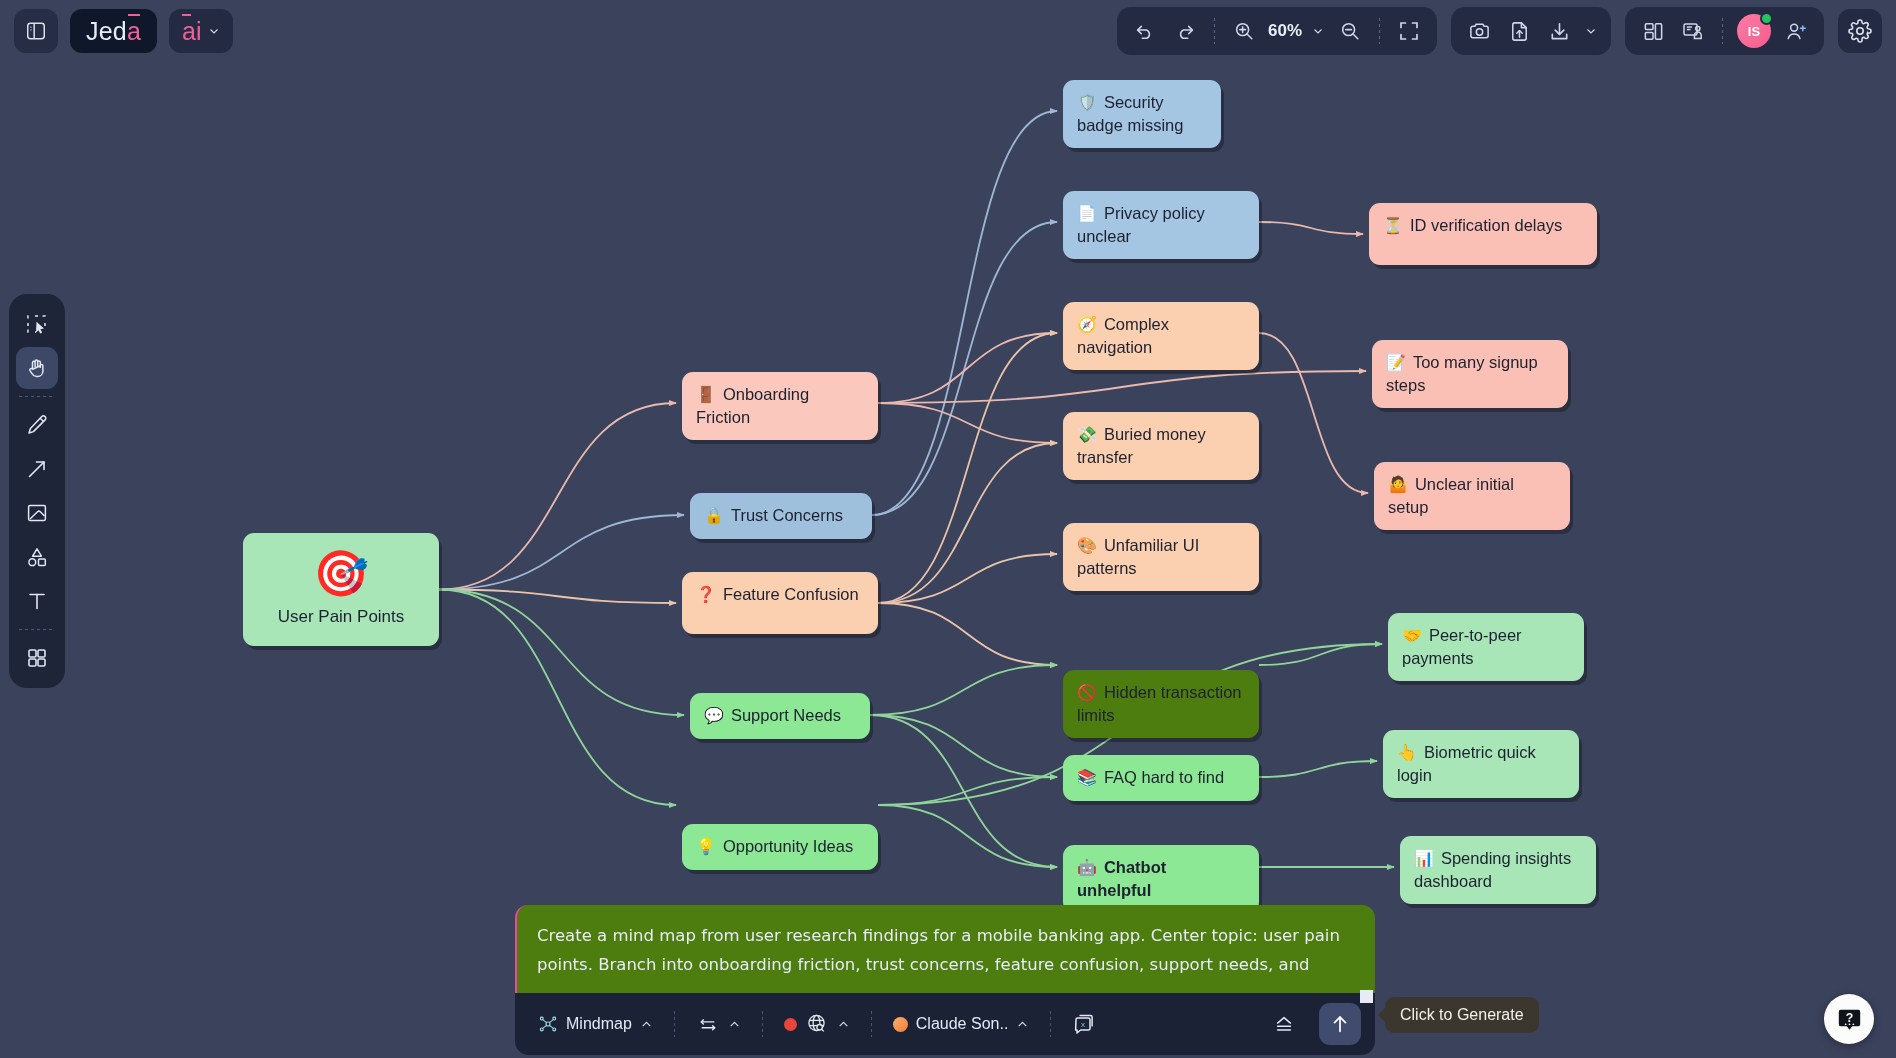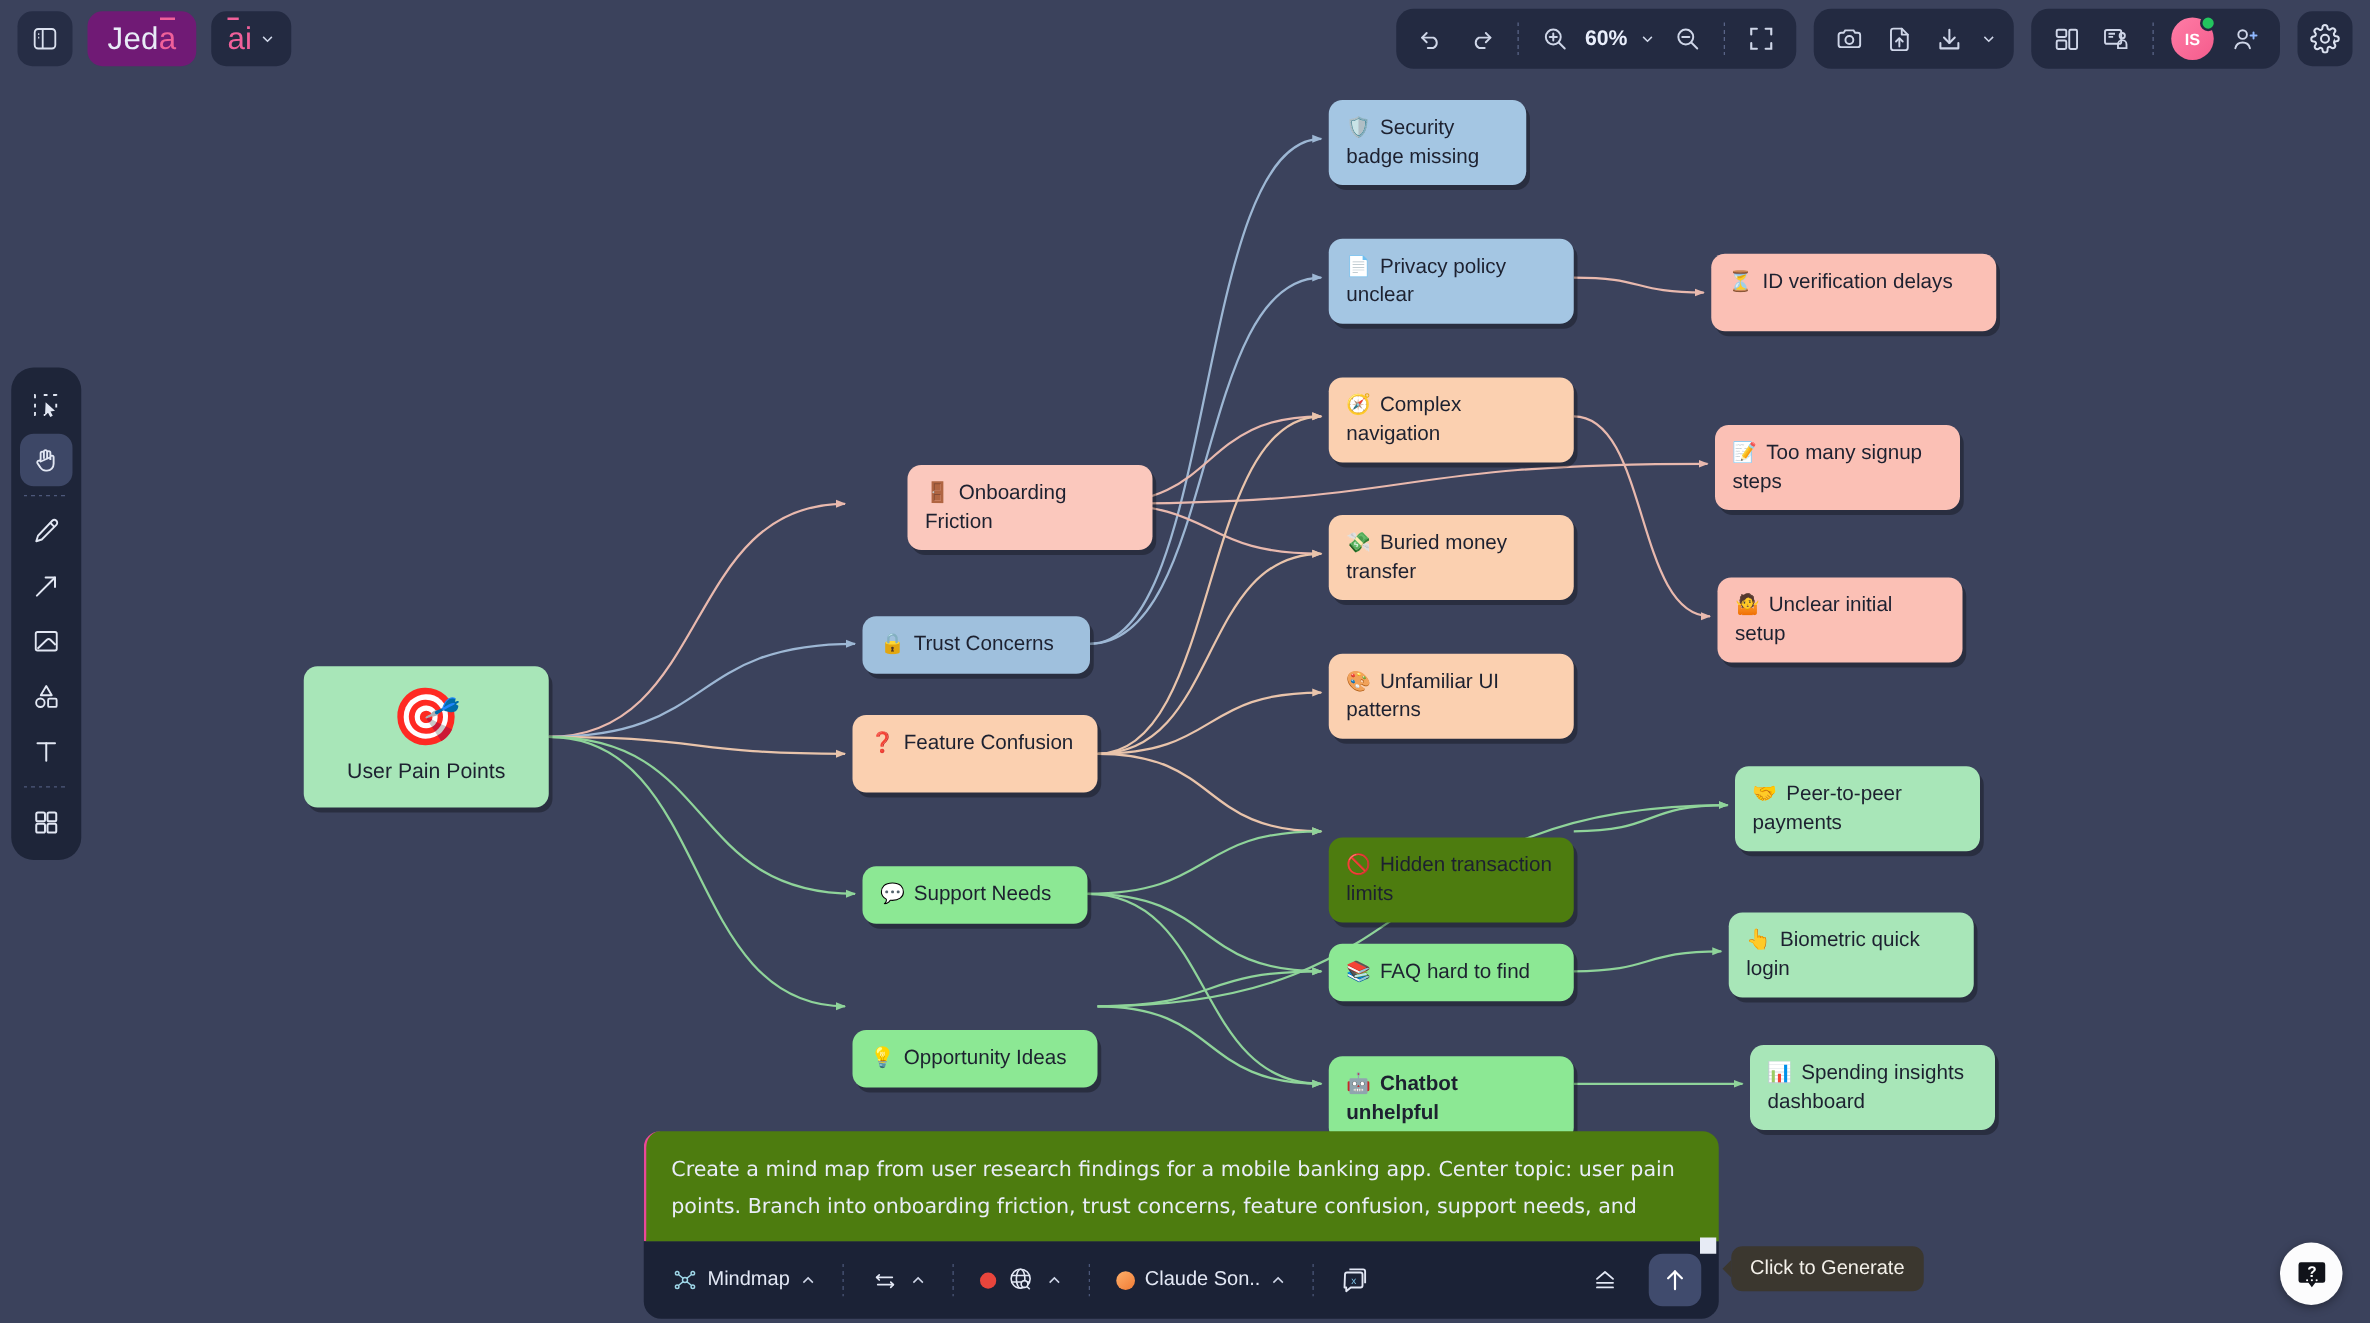--- a/index.html
+++ b/index.html
@@ -28,21 +28,21 @@
   .tb-left { display: flex; align-items: center; gap: 12px; }
   .tb-right { margin-left: auto; display: flex; align-items: center; gap: 14px; }
 
   .icon-tile {
     width: 44px; height: 44px; border-radius: 12px;
     background: #262d45;
     display: flex; align-items: center; justify-content: center;
     color: #dbe1ef;
   }
   .brand {
-    height: 44px; border-radius: 12px; background: #701a75;
+    height: 44px; border-radius: 12px; background: #0f172a;
     display: flex; align-items: center; padding: 0 16px;
     font-size: 25px; letter-spacing: .2px;
   }
   .brand .w { color: #e8ecf7; font-weight: 400; }
   .brand .pink { color: #f0609a; position: relative; }
   .brand .pink::after {
     content: ""; position: absolute; left: 1px; right: 1px; top: -3px;
     height: 2px; background: #f0609a;
   }
   .brand-ai {
@@ -234,21 +234,21 @@
       <path d="M878,805 C1155.2,805 1104.8,644 1382,644" fill="none" stroke="#8fd49a" stroke-width="1.8" marker-end="url(#mk3)"></path>
       <path d="M1259,665 C1326.65,665 1314.35,644 1382,644" fill="none" stroke="#8fd49a" stroke-width="1.8" marker-end="url(#mk3)"></path>
       <path d="M1259,777 C1323.9,777 1312.1,761 1377,761" fill="none" stroke="#8fd49a" stroke-width="1.8" marker-end="url(#mk3)"></path>
       <path d="M1259,867 C1333.25,867 1319.75,867 1394,867" fill="none" stroke="#8fd49a" stroke-width="1.8" marker-end="url(#mk3)"></path>
     </svg>
   <div id="nodes">
       <div class="node root" style="left: 243px; top: 533px; width: 196px; min-height: 113px; background: rgb(168, 230, 184);">
         <span class="emo">🎯</span>
         <span>User Pain Points</span>
       </div>
-      <div class="node" style="left: 682px; top: 372px; width: 196px; min-height: 62px; background: rgb(251, 200, 189); margin-left: 44px;"><span class="emo">🚪</span><span>Onboarding Friction</span></div>
+      <div class="node" style="left: 682px; top: 372px; width: 196px; min-height: 62px; background: rgb(251, 200, 189);"><span class="emo">🚪</span><span>Onboarding Friction</span></div>
       <div class="node" style="left: 690px; top: 493px; width: 182px; min-height: 44px; background: rgb(159, 192, 221);"><span class="emo">🔒</span><span>Trust Concerns</span></div>
       <div class="node" style="left: 682px; top: 572px; width: 196px; min-height: 62px; background: rgb(251, 208, 176);"><span class="emo">❓</span><span>Feature Confusion</span></div>
       <div class="node" style="left: 690px; top: 693px; width: 180px; min-height: 44px; background: rgb(140, 232, 148);"><span class="emo">💬</span><span>Support Needs</span></div>
       <div class="node" style="left: 682px; top: 783px; width: 196px; min-height: 44px; background: rgb(140, 232, 148); margin-top: 41px;"><span class="emo">💡</span><span>Opportunity Ideas</span></div>
       <div class="node" style="left: 1063px; top: 80px; width: 158px; min-height: 62px; background: rgb(164, 198, 227);"><span class="emo">🛡️</span><span>Security badge missing</span></div>
       <div class="node" style="left: 1063px; top: 191px; width: 196px; min-height: 62px; background: rgb(164, 198, 227);"><span class="emo">📄</span><span>Privacy policy unclear</span></div>
       <div class="node" style="left: 1063px; top: 302px; width: 196px; min-height: 62px; background: rgb(251, 208, 176);"><span class="emo">🧭</span><span>Complex navigation</span></div>
       <div class="node" style="left: 1063px; top: 412px; width: 196px; min-height: 62px; background: rgb(251, 208, 176);"><span class="emo">💸</span><span>Buried money transfer</span></div>
       <div class="node" style="left: 1063px; top: 523px; width: 196px; min-height: 62px; background: rgb(251, 208, 176);"><span class="emo">🎨</span><span>Unfamiliar UI patterns</span></div>
       <div class="node" style="left: 1063px; top: 670px; width: 196px; min-height: 62px; background: #4d7c0f;"><span class="emo">🚫</span><span>Hidden transaction limits</span></div>

